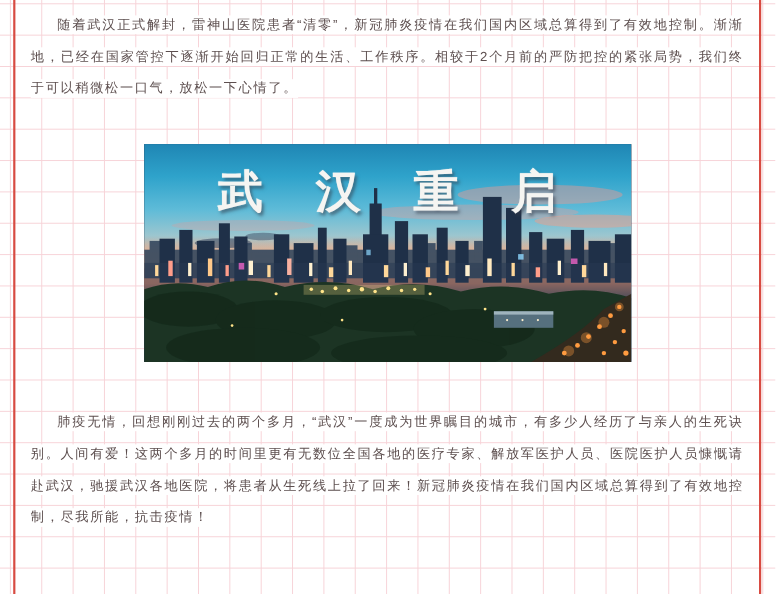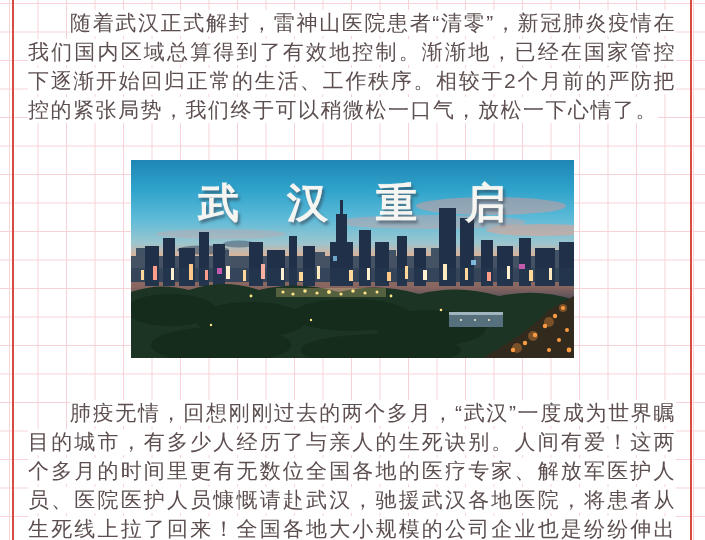--- a/index.html
+++ b/index.html
@@ -29,21 +29,21 @@
   .border-line.left  { left: 12px; }
   .border-line.right { left: 690px; }
 
   .content {
     position: relative;
     z-index: 2;
     padding: 8px 29px 0 28px;
   }
 
   .para {
-    font-size: 21px;
+    font-size: 12px;
     line-height: 29px;
     letter-spacing: 1.5px;
     color: #5d4f4f;
     text-align: justify;
     text-indent: 2em;
   }
   .para span {
     background: #ffffff;
     padding: 1px 0 2px 0;
   }
@@ -239,16 +239,16 @@
             <circle cx="418" cy="190" r="2"></circle>
           <circle cx="438" cy="190" r="2.4"></circle>
         </g>
       </svg>
 
       <div class="image-caption">
         <span>武汉重启</span>
       </div>
     </figure>
 
-    <p class="para"><span>肺疫无情，回想刚刚过去的两个多月，“武汉”一度成为世界瞩目的城市，有多少人经历了与亲人的生死诀别。人间有爱！这两个多月的时间里更有无数位全国各地的医疗专家、解放军医护人员、医院医护人员慷慨请赴武汉，驰援武汉各地医院，将患者从生死线上拉了回来！全国各地大小规模的公司企业也是纷纷伸出援助之手，尽我所能，抗击疫情！</span></p>
+    <p class="para"><span>肺疫无情，回想刚刚过去的两个多月，“武汉”一度成为世界瞩目的城市，有多少人经历了与亲人的生死诀别。人间有爱！这两个多月的时间里更有无数位全国各地的医疗专家、解放军医护人员、医院医护人员慷慨请赴武汉，驰援武汉各地医院，将患者从生死线上拉了回来！新冠肺炎疫情在我们国内区域总算得到了有效地控制，尽我所能，抗击疫情！</span></p>
 
   </div>
 </div>
 
 </body></html>

